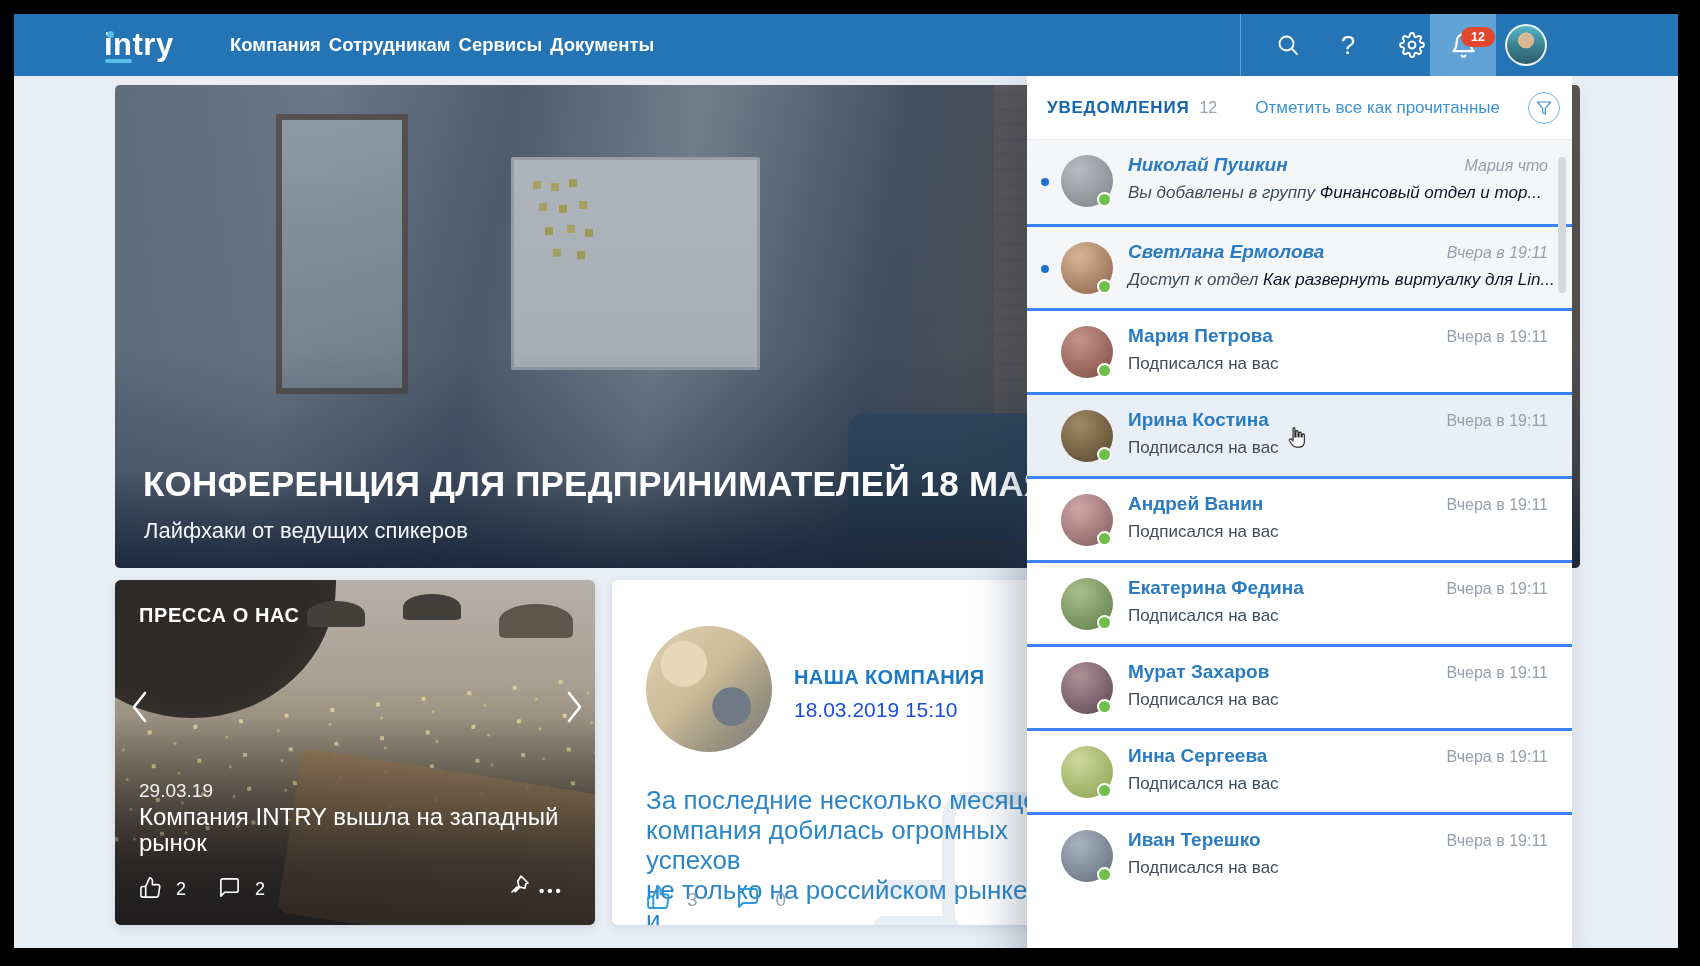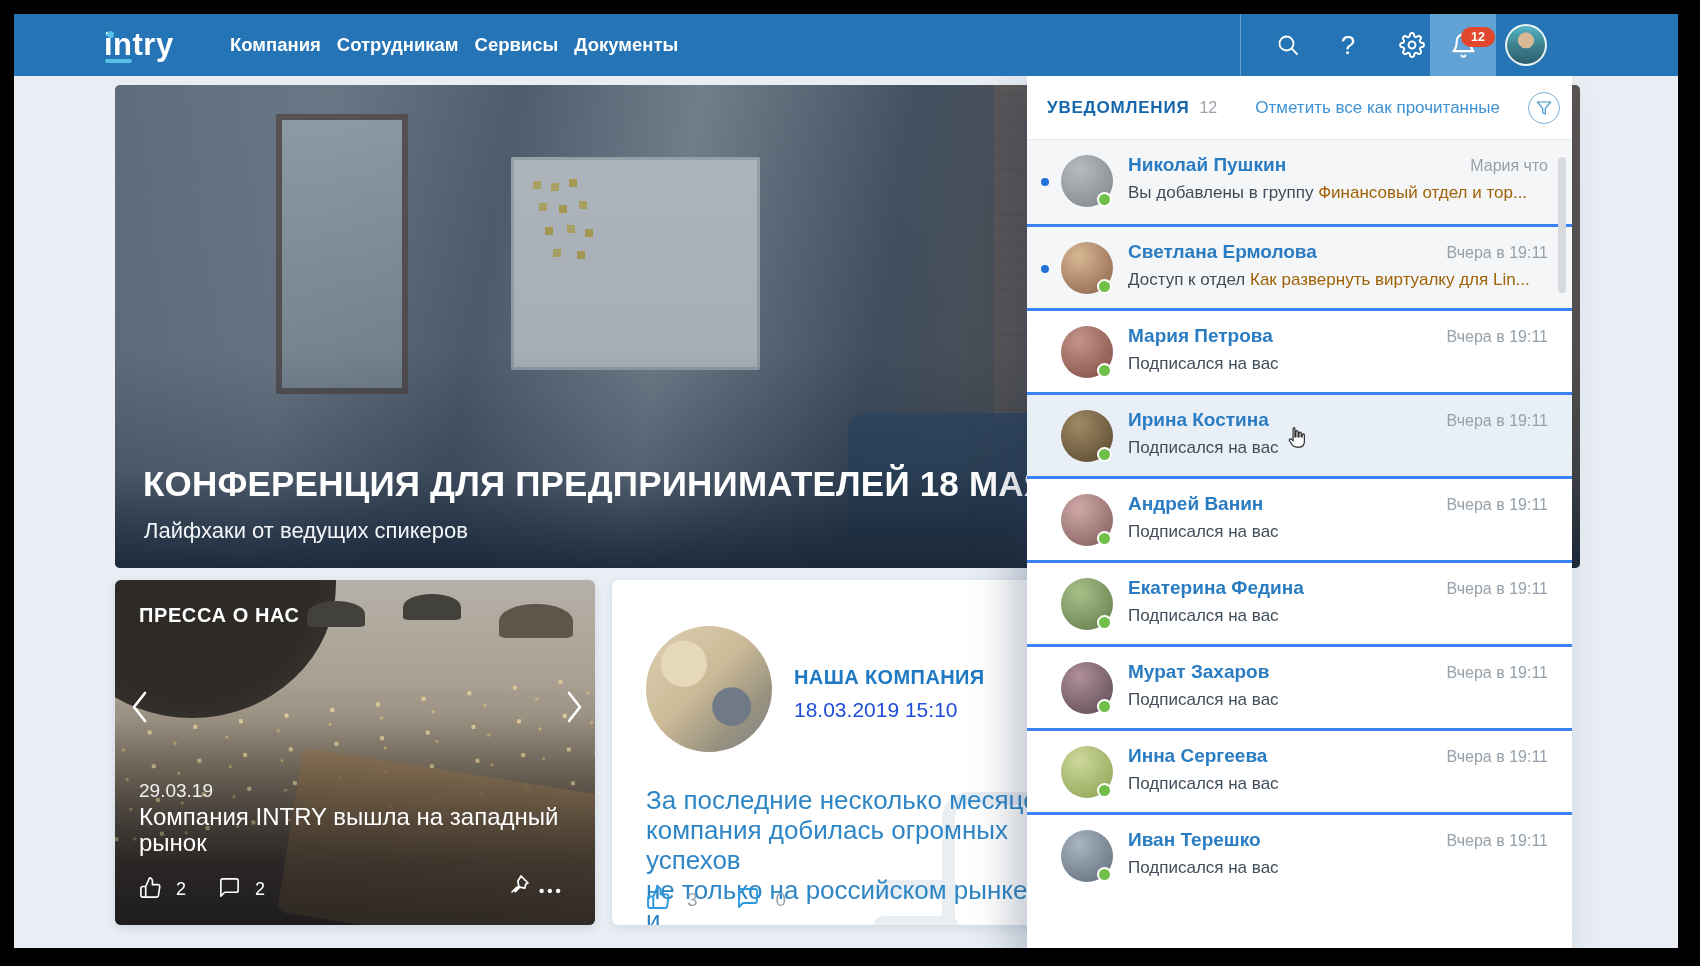--- a/index.html
+++ b/index.html
@@ -11,21 +11,21 @@
   
   .navbar { position:absolute; left:0; top:0; width:100%; height:62px;
             background:#2474b6; z-index:30; }
   .logo { position:absolute; left:90px; top:0; height:62px; line-height:62px;
           color:#fff; font-size:31px; font-weight:bold; letter-spacing:.5px; cursor:pointer; }
   .logo-dot { position:absolute; left:3px; top:17px; width:7px; height:7px;
               border-radius:50%; background:#56c0e8; }
   .logo-underline { position:absolute; left:1px; bottom:13px; width:27px; height:4px;
                     border-radius:2px; background:#56c0e8; }
   .nav-items { position:absolute; left:216px; top:0; height:62px;
-               display:flex; align-items:center; gap:16px; }
+               display:flex; align-items:center; gap:8px; }
   .nav-item { color:#fff; font-size:18.5px; font-weight:bold; cursor:pointer; white-space:nowrap; }
   .nav-divider { position:absolute; left:1226px; top:0; width:1px; height:62px;
                  background:rgba(255,255,255,.30); }
   .nav-icon-btn { position:absolute; top:0; width:52px; height:62px; display:flex;
                   align-items:center; justify-content:center; color:#fff; cursor:pointer; }
   .nav-icon-btn svg { stroke:#fff; fill:none; stroke-width:1.8; stroke-linecap:round; stroke-linejoin:round; }
   .help-glyph { font-size:26px; font-weight:normal; color:#fff; }
   .bell-cell { position:absolute; left:1416px; top:0; width:66px; height:62px;
                background:#62a3d5; display:flex; align-items:center; justify-content:center; cursor:pointer; }
   .badge { position:absolute; left:1447px; top:13px; min-width:34px; height:20px;
@@ -126,32 +126,32 @@
           padding:17px 20px; border-bottom:1px solid #e7eaed; }
   .notif-title { color:#1566ad; font-size:17px; font-weight:bold; letter-spacing:.8px; }
   .notif-count { color:#9aa3ab; font-size:16px; margin-left:10px; }
   .mark-read { color:#3c92d4; font-size:17px; margin-left:38px; cursor:pointer; }
   .filter-btn { position:absolute; right:12px; top:16px; width:32px; height:32px; border-radius:50%;
           border:1.5px solid #7db4de; display:flex; align-items:center; justify-content:center; cursor:pointer; }
   .filter-btn svg { stroke:#4695d0; fill:none; stroke-width:1.8; stroke-linejoin:round; }
   .notif-list { position:relative; }
   .notif-row { position:relative; height:84px; background:#fff; cursor:pointer; }
   .notif-row + .notif-row { border-top:3px solid #3b82f6; }
-  .notif-row.unread { background:#f4f6f8; }
+  .notif-row.unread { background:#f4f6f8;font-style:italic; }
   .notif-row.hovered { background:#e9eff6; }
   .unread-dot { position:absolute; left:14px; top:38px; width:8px; height:8px; border-radius:50%;
           background:#1f71d8; visibility:hidden; }
   .notif-row.unread .unread-dot { visibility:visible; }
   .notif-avatar { position:absolute; left:34px; top:15px; width:52px; height:52px; border-radius:50%; cursor:pointer; }
   .online-dot { position:absolute; left:70px; top:52px; width:15px; height:15px; border-radius:50%;
           background:#6fbf49; border:2.5px solid #fff; }
   .notif-name { position:absolute; left:101px; top:14px; color:#2a7cc2; font-size:19px;
           font-weight:bold; cursor:pointer; white-space:nowrap; }
   .notif-sub { position:absolute; left:101px; top:43px; font-size:17px; color:#414d59; white-space:nowrap; }
-  .notif-link { color:#a16207; cursor:pointer; }
+  .notif-link { color:#0f172a; cursor:pointer; }
   .notif-time { position:absolute; right:24px; top:17px; font-size:16px; color:#97a1ab; }
   .scroll-thumb { position:absolute; right:6px; top:81px; width:8px; height:136px; border-radius:4px;
           background:#d6dade; cursor:pointer; z-index:5; }
 
   
   .cursor { position:absolute; left:1269px; top:411px; width:26px; height:26px; z-index:60; pointer-events:none; }
 </style>
 </head>
 <body>
 

